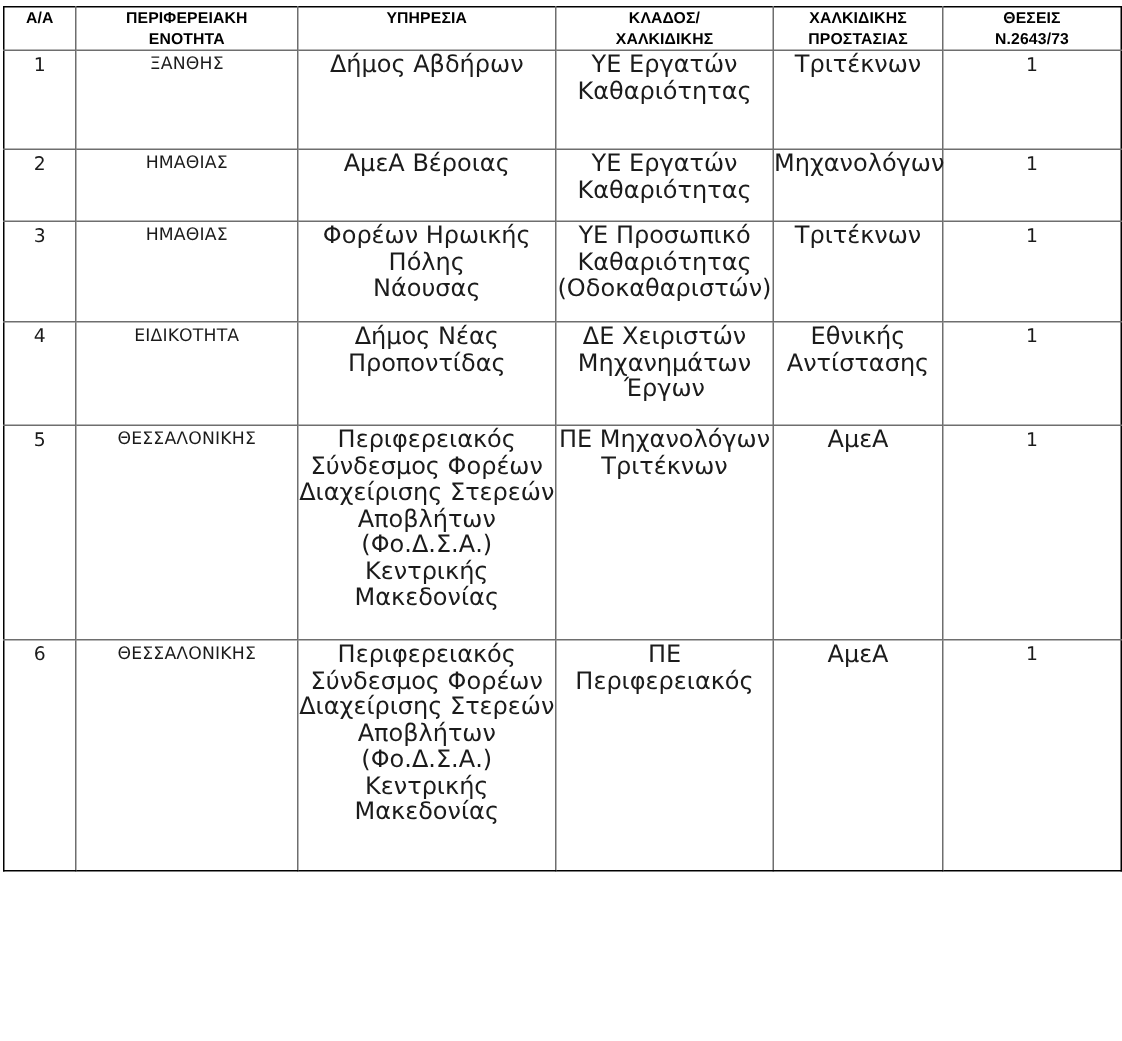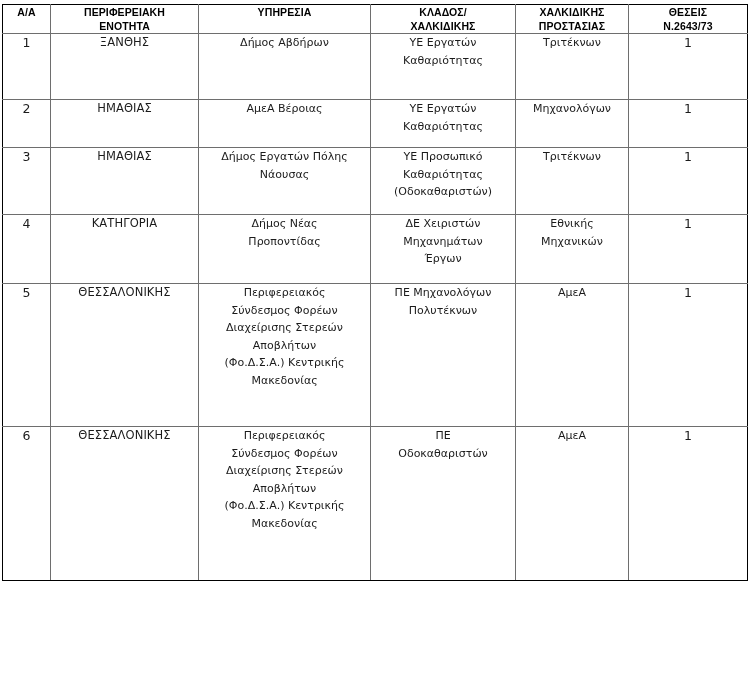--- a/index.html
+++ b/index.html
@@ -61,21 +61,21 @@
     line-height: 14px;
     letter-spacing: 0.1px;
     padding: 13px 4px 12px 4px;
     vertical-align: middle;
     white-space: pre-line;
   }
 
   tbody td {
     font-family: "DejaVu Sans", sans-serif;
     font-weight: 400;
-    font-size: 11px;
+    font-size: 16px;
     line-height: 17.5px;
     color: #1b1b1b;
     padding: 15px 5px 8px 5px;
     white-space: pre-line;
   }
 
   tbody td.cell-aa {
     font-size: 12.5px;
   }
   tbody td.cell-region {
@@ -142,68 +142,68 @@
         <td class="cell-service">ΑμεΑ Βέροιας</td>
         <td class="cell-branch">ΥΕ Εργατών
 Καθαριότητας</td>
         <td class="cell-category">Μηχανολόγων</td>
         <td class="cell-posts">1</td>
       </tr>
 
       <tr class="row-h3">
         <td class="cell-aa">3</td>
         <td class="cell-region">ΗΜΑΘΙΑΣ</td>
-        <td class="cell-service">Δήμος Εργατών Πόλης
+        <td class="cell-service">Φορέων Ηρωικής Πόλης
 Νάουσας</td>
         <td class="cell-branch">ΥΕ Προσωπικό
 Καθαριότητας
 (Οδοκαθαριστών)</td>
         <td class="cell-category">Τριτέκνων</td>
         <td class="cell-posts">1</td>
       </tr>
 
       <tr class="row-h4">
         <td class="cell-aa">4</td>
-        <td class="cell-region">ΚΑΤΗΓΟΡΙΑ</td>
+        <td class="cell-region">ΕΙΔΙΚΟΤΗΤΑ</td>
         <td class="cell-service">Δήμος Νέας
 Προποντίδας</td>
         <td class="cell-branch">ΔΕ Χειριστών
 Μηχανημάτων
 Έργων</td>
         <td class="cell-category">Εθνικής
-Μηχανικών</td>
+Αντίστασης</td>
         <td class="cell-posts">1</td>
       </tr>
 
       <tr class="row-h5">
         <td class="cell-aa">5</td>
         <td class="cell-region">ΘΕΣΣΑΛΟΝΙΚΗΣ</td>
         <td class="cell-service">Περιφερειακός
 Σύνδεσμος Φορέων
 Διαχείρισης Στερεών
 Αποβλήτων
 (Φο.Δ.Σ.Α.) Κεντρικής
 Μακεδονίας</td>
         <td class="cell-branch">ΠΕ Μηχανολόγων
-Πολυτέκνων</td>
+Τριτέκνων</td>
         <td class="cell-category">ΑμεΑ</td>
         <td class="cell-posts">1</td>
       </tr>
 
       <tr class="row-h6">
         <td class="cell-aa">6</td>
         <td class="cell-region">ΘΕΣΣΑΛΟΝΙΚΗΣ</td>
         <td class="cell-service">Περιφερειακός
 Σύνδεσμος Φορέων
 Διαχείρισης Στερεών
 Αποβλήτων
 (Φο.Δ.Σ.Α.) Κεντρικής
 Μακεδονίας</td>
         <td class="cell-branch">ΠΕ
-Οδοκαθαριστών</td>
+Περιφερειακός</td>
         <td class="cell-category">ΑμεΑ</td>
         <td class="cell-posts">1</td>
       </tr>
 
     </tbody>
   </table>
 
 </div>
 
 </body></html>

